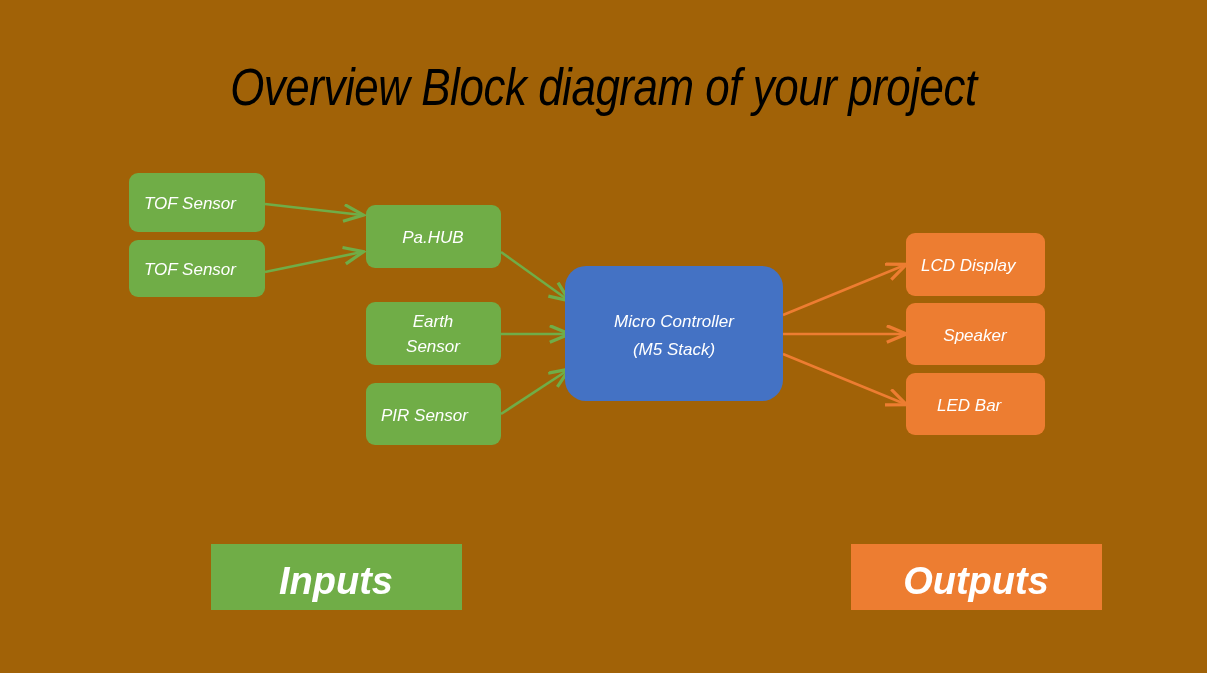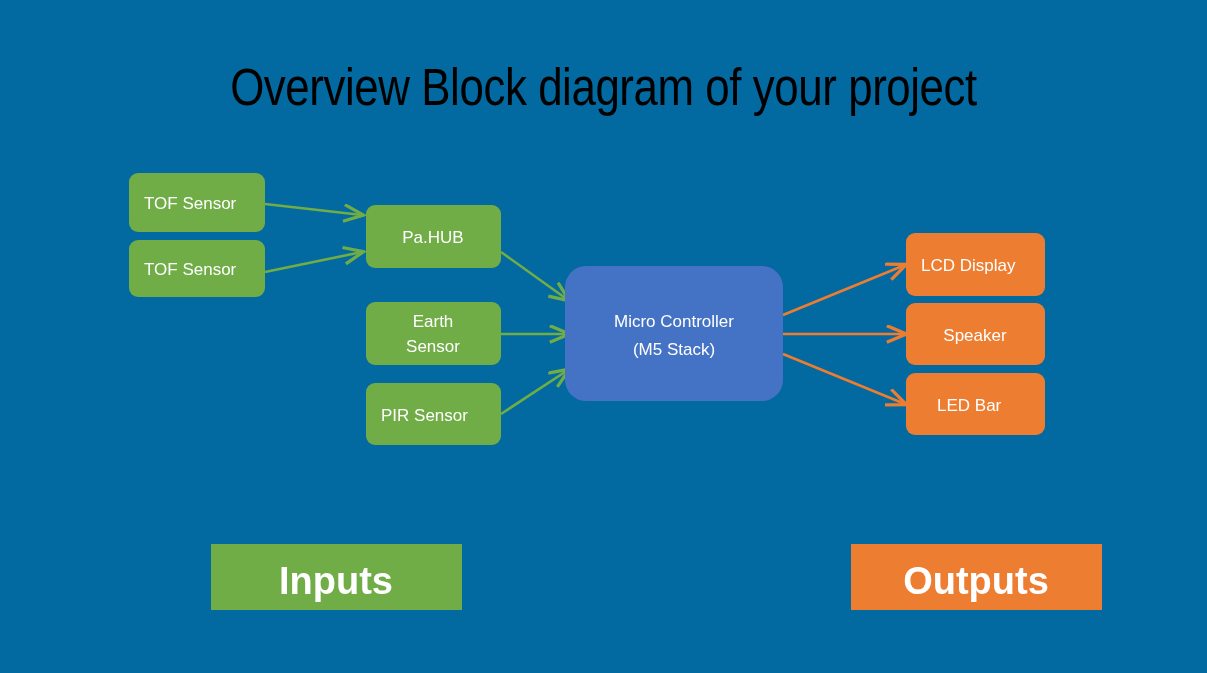--- a/index.html
+++ b/index.html
@@ -10,21 +10,22 @@
   body {
     width: 1207px;
     height: 673px;
     overflow: hidden;
     font-family: "Liberation Sans", sans-serif;
   }
   #slide {
     position: relative;
     width: 1207px;
     height: 673px;
-    background: #0369a1;
+    background: #a16207;
+    font-style: italic;
   }
   #title {
     position: absolute;
     left: 0;
     top: 58px;
     width: 1207px;
     text-align: center;
     font-family: "Liberation Sans", sans-serif;
     font-size: 51px;
     font-weight: 400;

